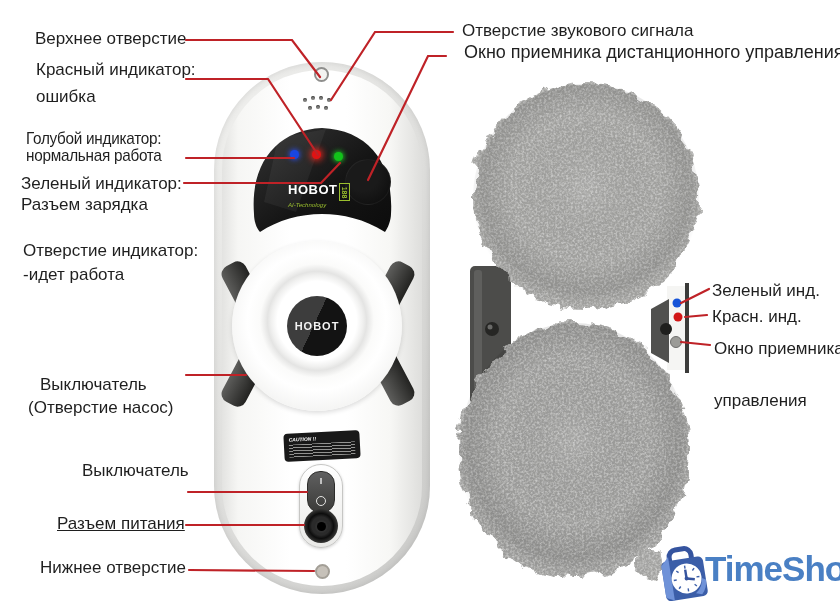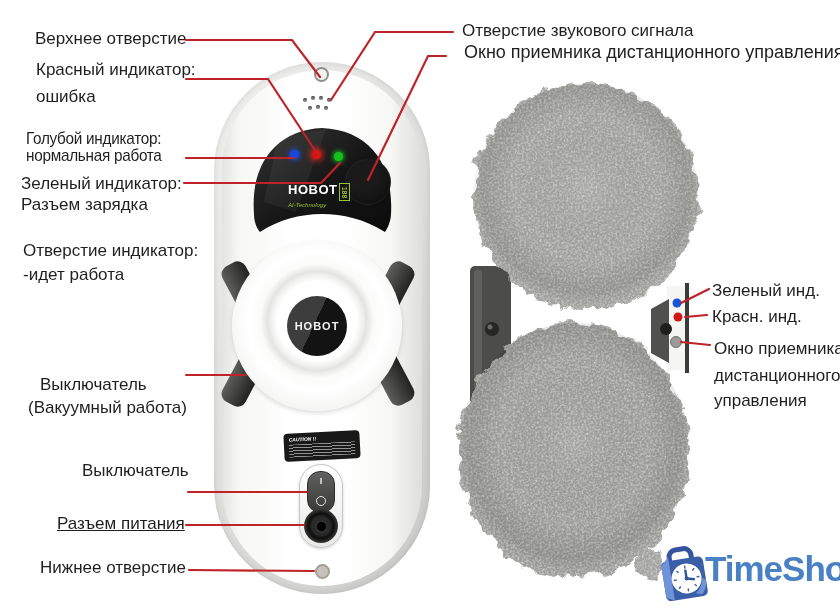--- a/index.html
+++ b/index.html
@@ -200,30 +200,29 @@
   <div class="lbl" style="left:36px;top:60px;">Красный индикатор:</div>
   <div class="lbl" style="left:35px;top:29px;">Верхнее отверстие</div>
   <div class="lbl" style="left:36px;top:87px;">ошибка</div>
   <div class="lbl cond" style="left:26px;top:129px;">Голубой индикатор:</div>
   <div class="lbl cond" style="left:26px;top:146px;">нормальная работа</div>
   <div class="lbl" style="left:21px;top:174px;">Зеленый индикатор:</div>
   <div class="lbl" style="left:21px;top:195px;">Разъем зарядка</div>
   <div class="lbl" style="left:23px;top:241px;">Отверстие индикатор:</div>
   <div class="lbl" style="left:23px;top:265px;">-идет работа</div>
   <div class="lbl" style="left:40px;top:375px;">Выключатель</div>
-  <div class="lbl" style="left:28px;top:398px;">(Вакуумный работа)</div>
+  <div class="lbl" style="left:28px;top:398px;">(Отверстие насос)</div>
   <div class="lbl" style="left:82px;top:461px;">Выключатель</div>
   <div class="lbl" style="left:57px;top:514px;text-decoration:underline;">Разъем питания</div>
   <div class="lbl" style="left:40px;top:558px;">Нижнее отверстие</div>
   <div class="lbl" style="left:462px;top:21px;">Отверстие звукового сигнала</div>
   <div class="lbl big" style="left:464px;top:43px;">Окно приемника дистанционного управления</div>
   <div class="lbl" style="left:712px;top:281px;">Зеленый инд.</div>
   <div class="lbl" style="left:712px;top:307px;">Красн. инд.</div>
   <div class="lbl" style="left:714px;top:339px;">Окно приемника</div>
-  <div class="lbl" style="left:714px;top:366px;">дистанционного</div>
   <div class="lbl" style="left:714px;top:391px;">управления</div>
 
   <svg class="lines-svg" width="840" height="609" fill="none" stroke="#bf2227" stroke-width="2.2" stroke-linejoin="miter" stroke-linecap="round">
     <polyline points="186,40 292,40 320,77"></polyline>
     <polyline points="186,79 268,79 318,155"></polyline>
     <line x1="186" y1="158" x2="294" y2="158"></line>
     <polyline points="184,183 321,183 340,163"></polyline>
     <line x1="186" y1="375" x2="246" y2="375"></line>
     <line x1="188" y1="492" x2="307" y2="492"></line>
     <line x1="186" y1="525" x2="304" y2="525"></line>

